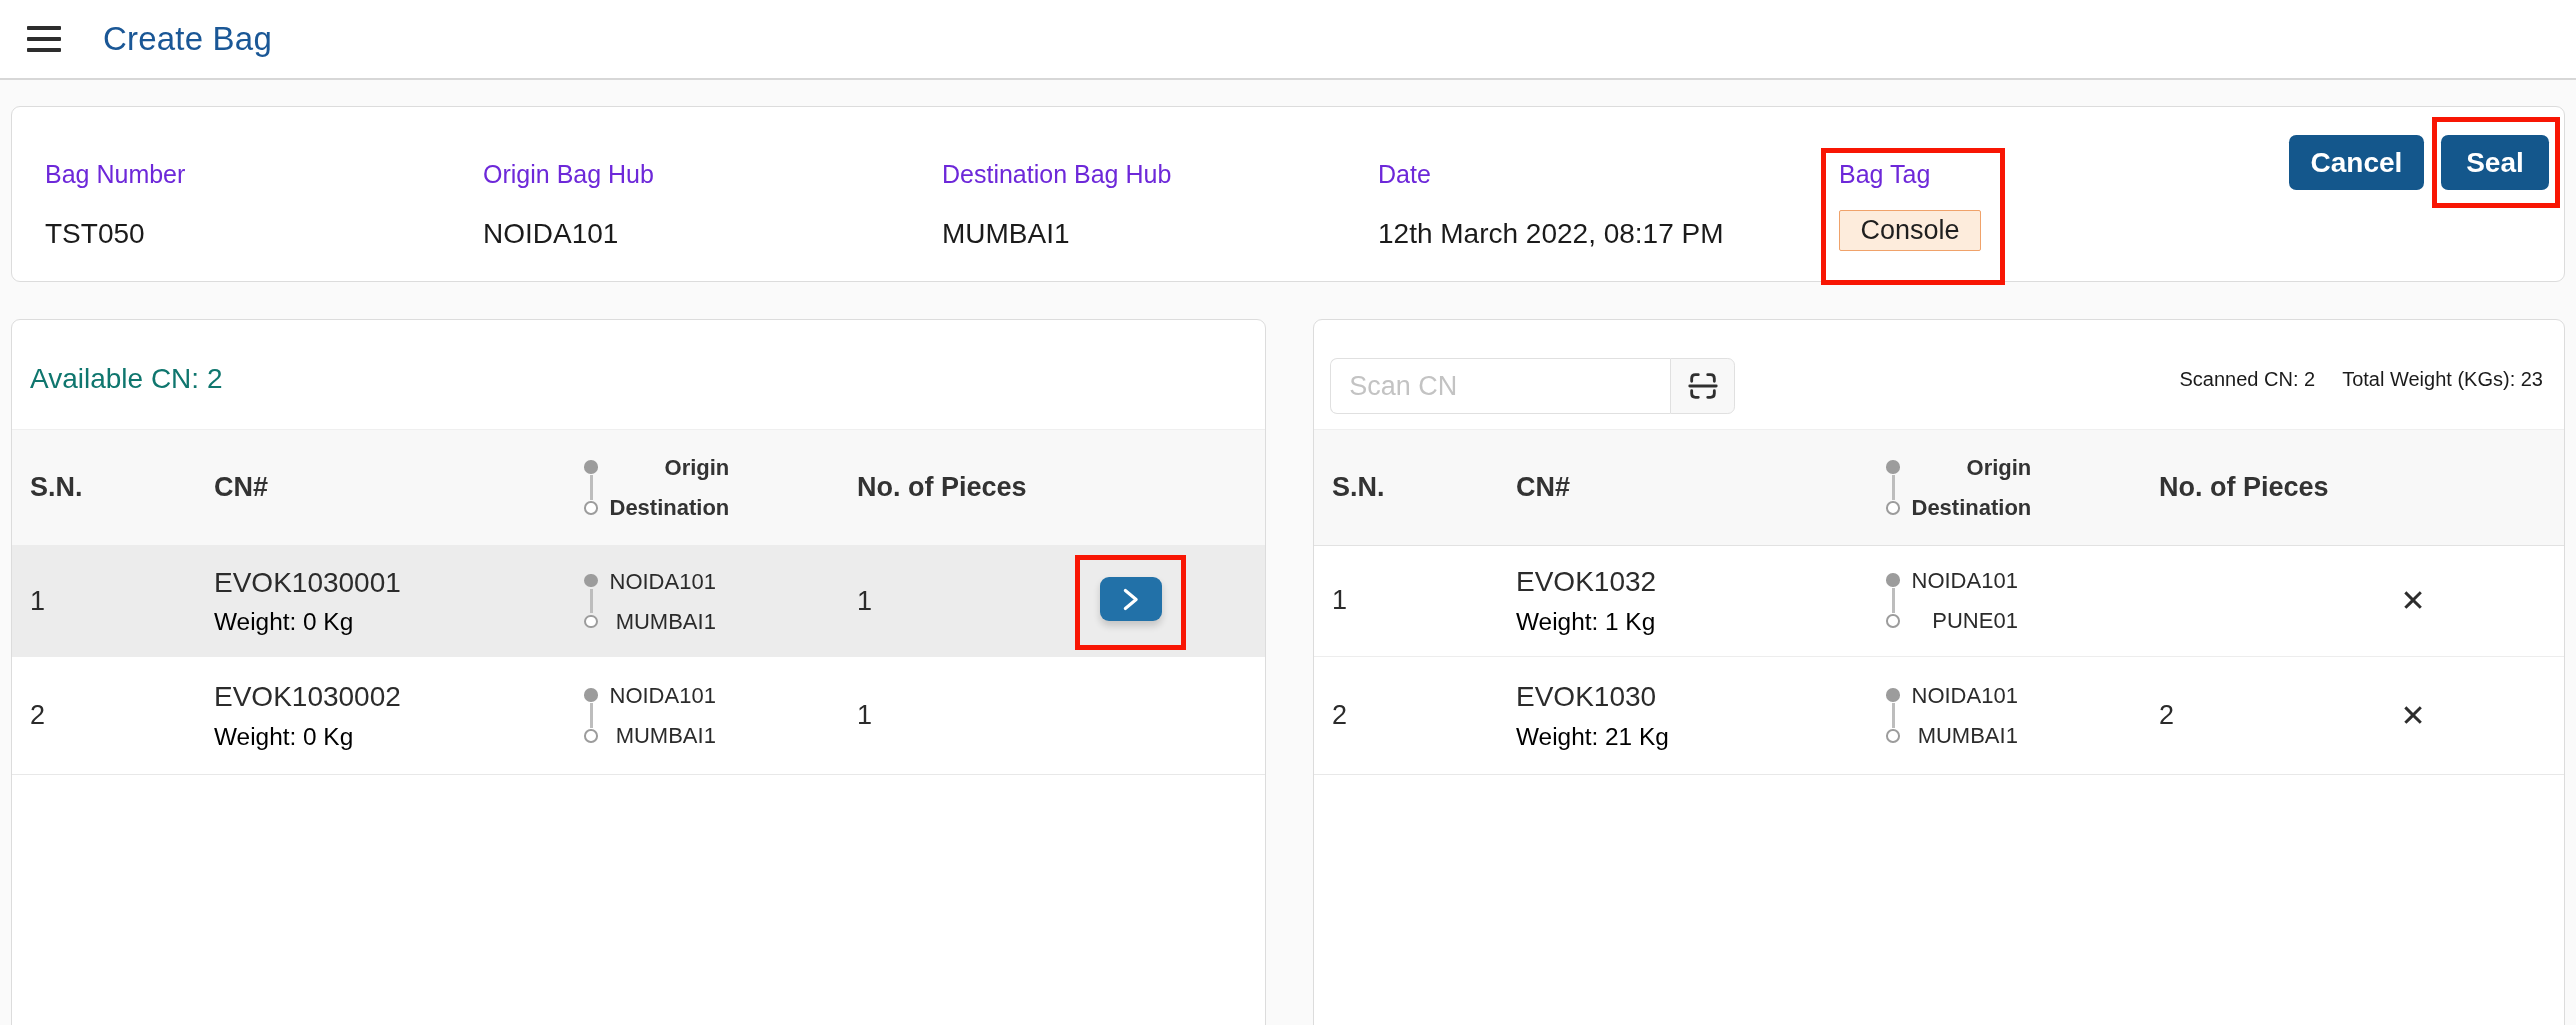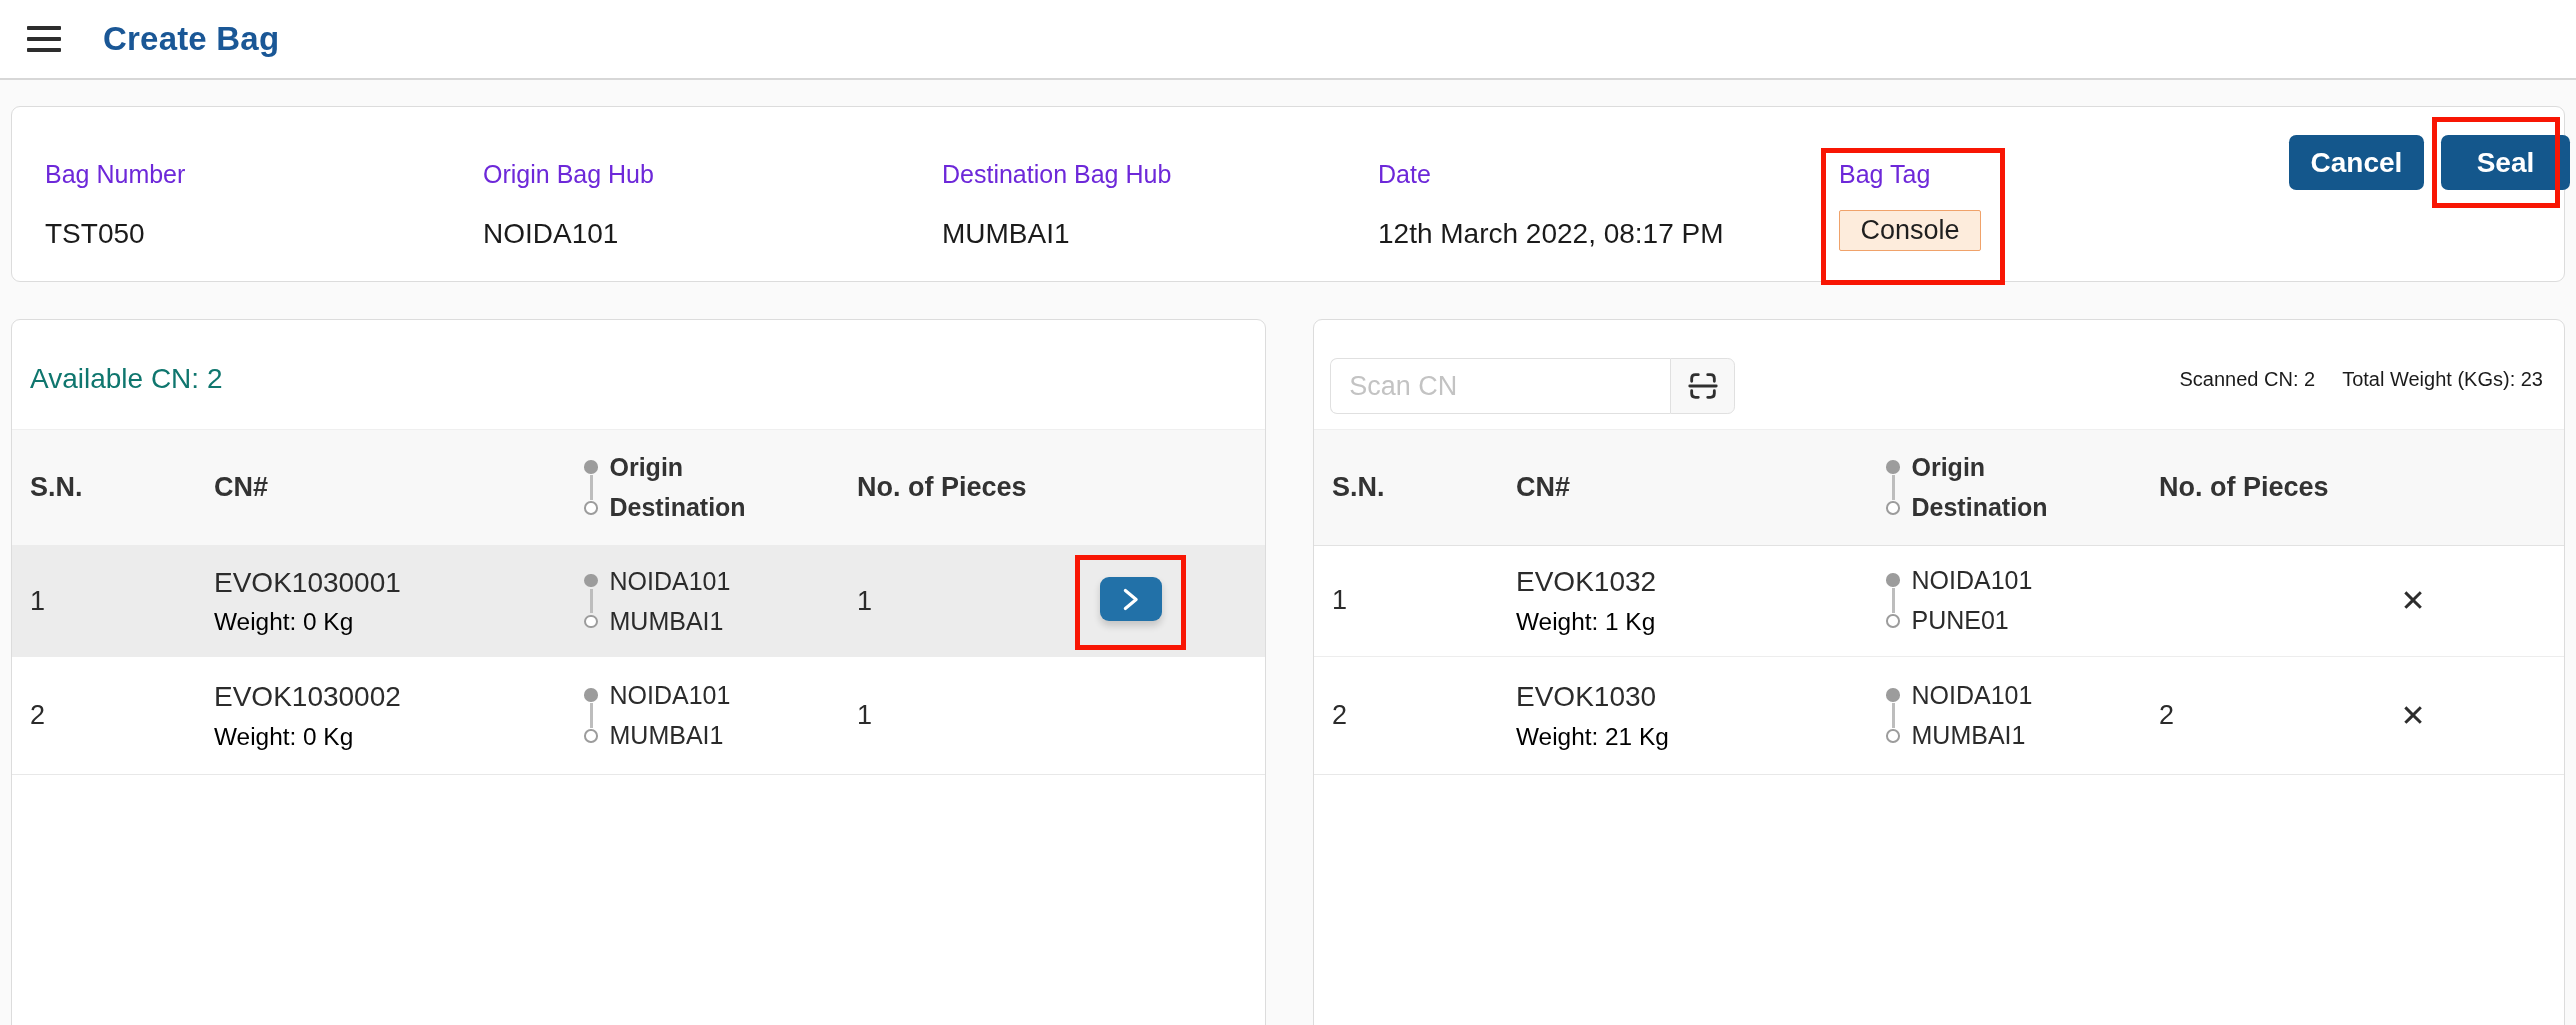--- a/index.html
+++ b/index.html
@@ -11,21 +11,21 @@
     color:#1b1b1b;
   }
   
   #topbar {
     position:absolute; left:0; top:0; width:2576px; height:80px;
     background:#ffffff; border-bottom:2.7px solid #d7d7d7;
     display:flex; align-items:center; padding-left:27px; gap:42px;
   }
   .burger { width:34px; display:flex; flex-direction:column; gap:6.3px; cursor:pointer; }
   .burger .bar { height:4.5px; background:#2d2d2d; border-radius:0.9px; }
-  #page-title { font-size:33px; font-weight:700; color:#1a5796; letter-spacing:0.2px; }
+  #page-title { font-size:33px; font-weight:400; color:#1a5796; letter-spacing:0.2px; }
 
   
   .card {
     position:absolute; background:#ffffff;
     border:1.8px solid #dcdcdc; border-radius:9px;
   }
   #header-card { left:11px; top:106px; width:2554px; height:176px; }
   #left-card   { left:11px; top:319px; width:1255px; height:719px; }
   #right-card  { left:1313px; top:319px; width:1252px; height:719px; }
 
@@ -44,21 +44,21 @@
     display:flex; align-items:center; justify-content:center;
     font-size:27px; color:#1f1f1f; cursor:pointer;
   }
   .btn {
     position:absolute; top:28px; height:55px; border:none; border-radius:7.2px;
     background:#14578c; color:#ffffff; font-size:28px;
     font-family:"Liberation Sans", sans-serif;
     display:flex; align-items:center; justify-content:center; cursor:pointer;font-weight:bold;
   }
   #cancel-btn { left:2277px; width:135px; }
-  #seal-btn   { left:2429px; width:129px; }
+  #seal-btn   { left:2429px; width:108px; }
 
   
   .redbox { position:absolute; border:5.4px solid #f81604; pointer-events:none; z-index:5; }
   #redbox-bagtag   { left:1809px; top:41px;  width:184px; height:137px; }
   #redbox-seal     { left:2420px; top:10px;  width:128px; height:91px; }
   #redbox-transfer { left:1063px; top:10px;  width:111px; height:95px; }
 
   
   .panel-title { position:absolute; left:18px; top:43px; font-size:28px; color:#0f766e; }
   .thead {
@@ -72,21 +72,21 @@
   .col-od { left:572px; }
   .col-pc { left:845px; }
 
   .od { display:flex; gap:11px; }
   .odicon { display:flex; flex-direction:column; align-items:center; width:14.5px; padding:8.1px 0; }
   .dot  { width:13.6px; height:13.6px; border-radius:50%; background:#9c9c9c; flex:none; }
   .odline { width:2.7px; flex:1; background:#bdbdbd; margin:1.8px 0; }
   .ring { width:13.6px; height:13.6px; border-radius:50%; border:2.7px solid #9c9c9c;
           background:#ffffff; flex:none; }
   .odtxt { display:flex; flex-direction:column; gap:9px; }
-  .odtxt span { font-size:25px; line-height:31px; }
+  .odtxt span { font-size:22px; line-height:31px;text-align:right; }
   .thead .odtxt span { font-weight:700; color:#333333; }
   .row .odtxt span { font-weight:400; color:#2b2b2b; }
 
   .row { position:absolute; left:0; right:0; }
   .r1 { top:225px; height:112px; }
   .r2 { top:337px; height:118px; border-bottom:1.8px solid #e8e8e8; }
   #lrow1 { background:#ececec; }
   .cell { position:absolute; top:0; height:100%; display:flex; align-items:center; }
   .cell.sn { left:18px; font-size:27px; color:#2b2b2b; }
   .cell.cnc { left:202px; }

